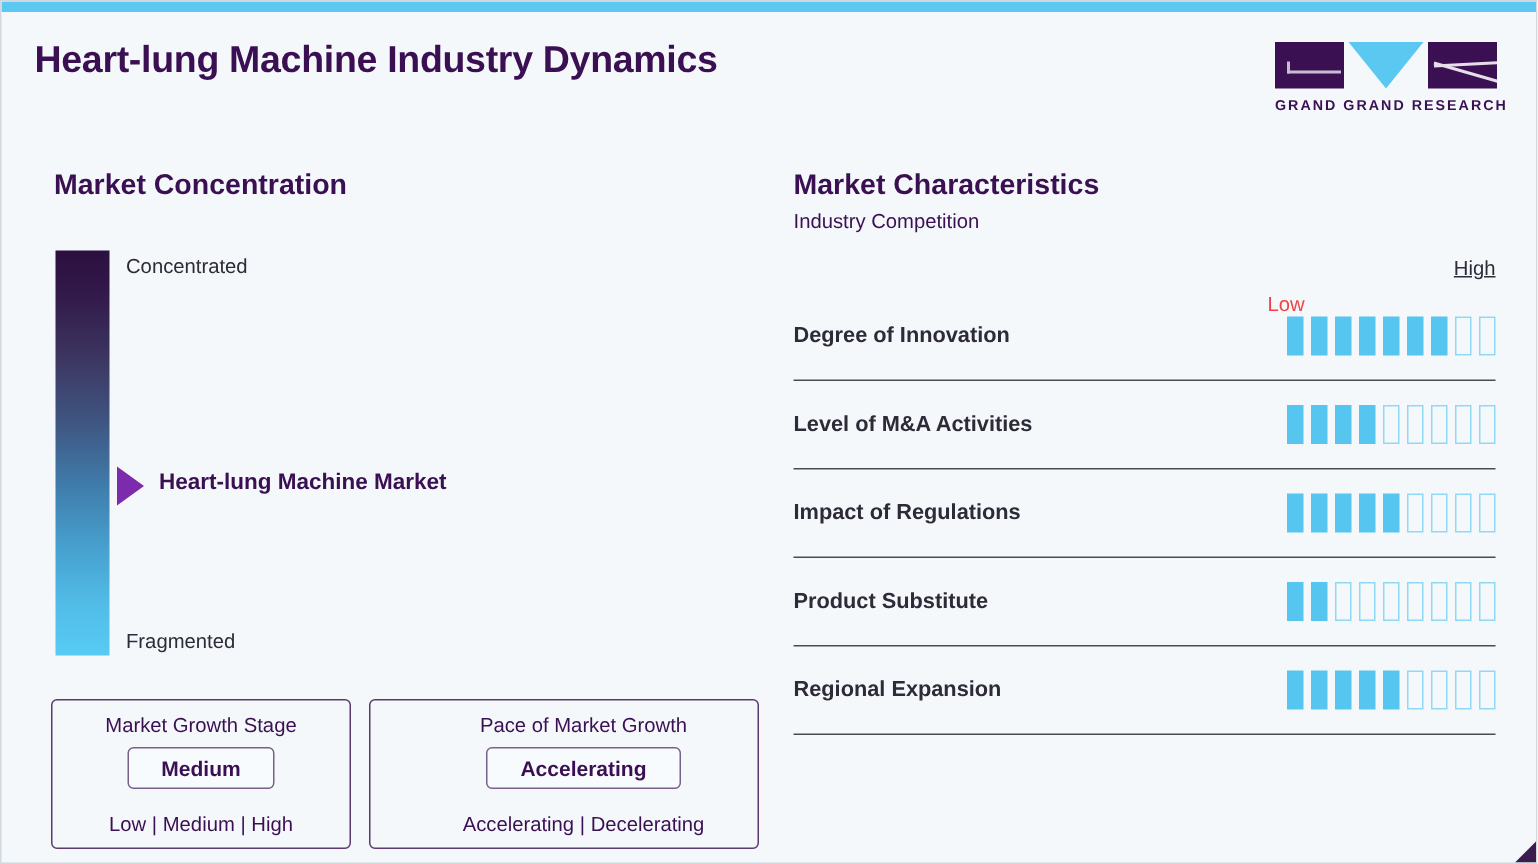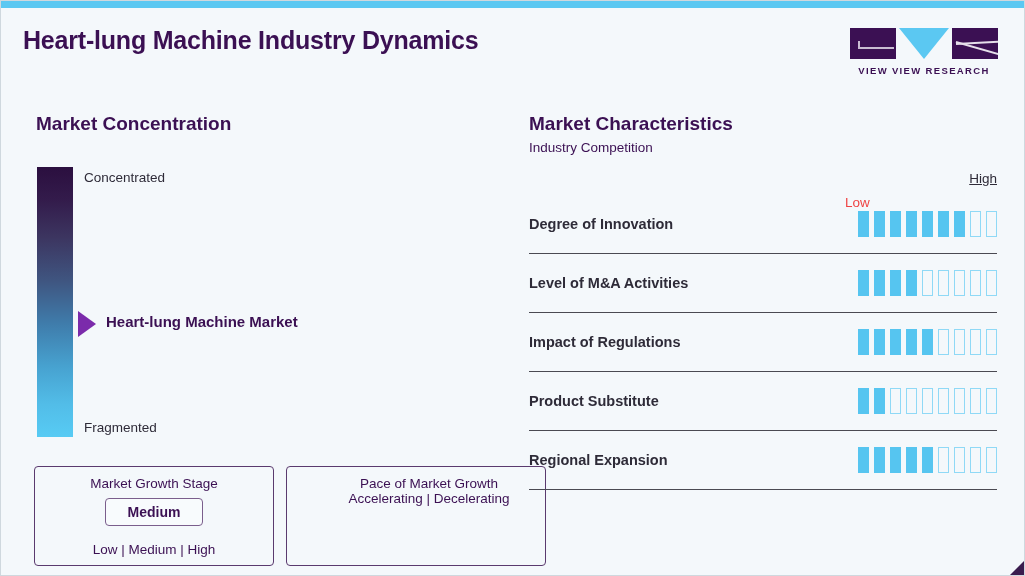--- a/index.html
+++ b/index.html
@@ -195,21 +195,21 @@
 
   
   .boxes {
     position: absolute;
     left: 33px;
     top: 465px;
     display: flex;
     gap: 12px;
   }
   .info-box {
-    width: 240px;
+    width: 200px;
     border: 1px solid #5a3a6e;
     border-radius: 4px;
     background: #f4f8fb;
     padding: 9px 8px 8px 8px;
     box-sizing: border-box;
     text-align: center;
   }
   .info-box.wide { width: 260px; padding-left: 34px; }
   .box-title {
     font-size: 13.5px;
@@ -305,21 +305,21 @@
       <div class="logo-block left">
         <div class="tick-h"></div>
         <div class="tick-v"></div>
       </div>
       <div class="logo-tri"></div>
       <div class="logo-block right">
         <div class="slash"></div>
         <div class="slash2"></div>
       </div>
     </div>
-    <div class="logo-text">VIEW VIEW RESEARCH</div>
+    <div class="logo-text">GRAND GRAND RESEARCH</div>
   </div>
 
   <div class="left-panel">
     <div class="section-title">Market Concentration</div>
 
     <div class="conc-wrap">
       <div class="grad-bar"></div>
       <div class="conc-label top">Concentrated</div>
       <div class="conc-label bottom">Fragmented</div>
 
@@ -331,20 +331,21 @@
   </div>
 
   <div class="boxes">
     <div class="info-box">
       <div class="box-title">Market Growth Stage</div>
       <div class="box-value">Medium</div>
       <div class="box-scale">Low | Medium | High</div>
     </div>
     <div class="info-box wide">
       <div class="box-title">Pace of Market Growth</div>
+      <div class="box-value">Accelerating</div>
       <div class="box-scale">Accelerating | Decelerating</div>
     </div>
   </div>
 
   <div class="right-panel">
     <div class="section-title">Market Characteristics</div>
     <div class="section-sub">Industry Competition</div>
 
     <div class="axis-row">
       <div class="axis-low">Low</div>

